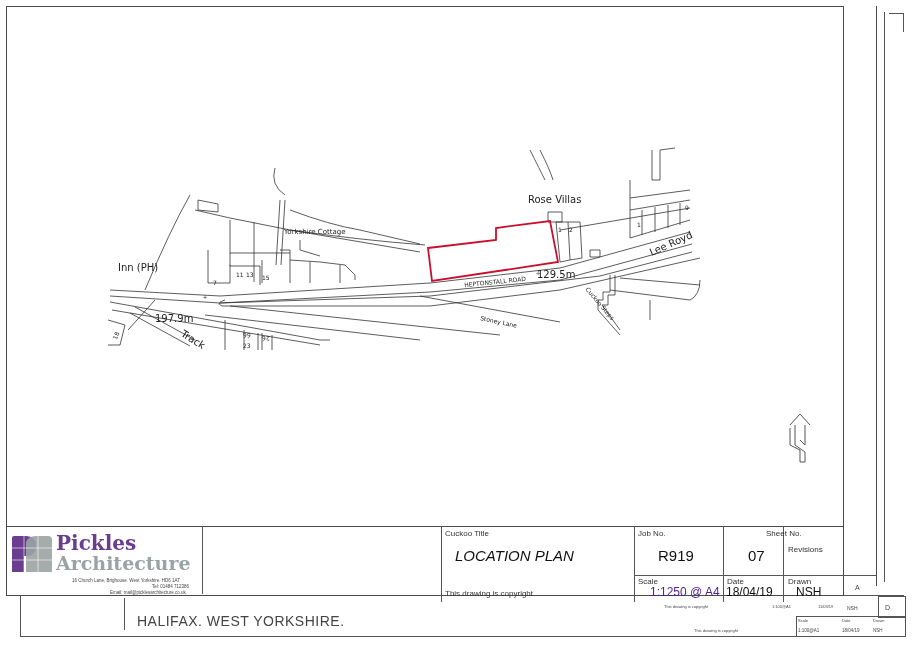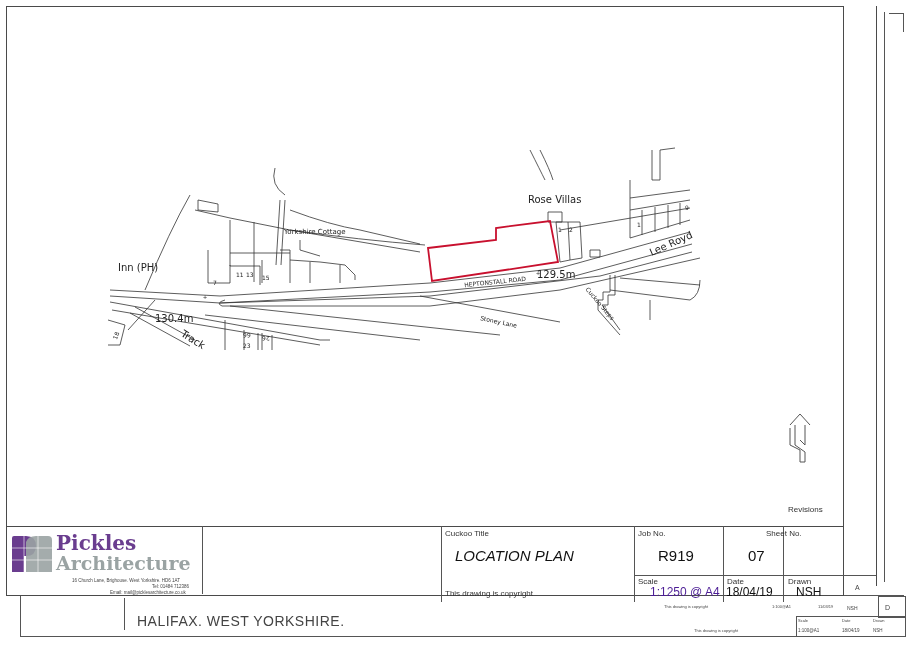--- a/index.html
+++ b/index.html
@@ -108,21 +108,21 @@
 </svg>
 
 <div class="lbl" style="left:118px;top:262px;font-size:10px;">Inn (PH)</div>
 <div class="lbl" style="left:284px;top:228px;font-size:7px;">Yorkshire Cottage</div>
 <div class="lbl" style="left:528px;top:194px;font-size:10px;">Rose Villas</div>
 <div class="lbl" style="left:464px;top:278px;font-size:6px;transform:rotate(-6deg);">HEPTONSTALL ROAD</div>
 <div class="lbl" style="left:648px;top:238px;font-size:10px;transform:rotate(-24deg);">Lee Royd</div>
 <div class="lbl" style="left:480px;top:318px;font-size:6px;transform:rotate(12deg);">Stoney Lane</div>
 <div class="lbl" style="left:580px;top:300px;font-size:6px;transform:rotate(50deg);">Cuckoo Steps</div>
 <div class="lbl" style="left:180px;top:334px;font-size:10px;transform:rotate(32deg);">Track</div>
-<div class="lbl" style="left:155px;top:313px;font-size:10px;">130.4m</div>
+<div class="lbl" style="left:155px;top:313px;font-size:10px;">197.9m</div>
 <div class="lbl" style="left:537px;top:269px;font-size:10px;">129.5m</div>
 <div class="lbl" style="left:213px;top:279px;font-size:6px;">7</div>
 <div class="lbl" style="left:236px;top:271px;font-size:6px;">11</div>
 <div class="lbl" style="left:246px;top:271px;font-size:6px;">13</div>
 <div class="lbl" style="left:262px;top:274px;font-size:6px;">15</div>
 <div class="lbl" style="left:112px;top:332px;font-size:6px;transform:rotate(-70deg);">18</div>
 <div class="lbl" style="left:243px;top:332px;font-size:6px;transform:rotate(180deg);">66</div>
 <div class="lbl" style="left:262px;top:335px;font-size:6px;transform:rotate(180deg);">26</div>
 <div class="lbl" style="left:243px;top:342px;font-size:6px;">23</div>
 <div class="lbl" style="left:558px;top:226px;font-size:6px;">1</div>
@@ -160,21 +160,21 @@
 <div class="tb-text small" style="left:445px;top:529px;">Cuckoo Title</div>
 <div class="tb-text big" style="left:455px;top:547px;font-style:italic;">LOCATION PLAN</div>
 <div class="tb-text small" style="left:445px;top:589px;">This drawing is copyright</div>
 
 <div class="tb-text small" style="left:638px;top:529px;">Job No.</div>
 <div class="tb-text big" style="left:658px;top:547px;">R919</div>
 
 <div class="tb-text small" style="left:727px;top:529px;padding-left:39px;">Sheet No.</div>
 <div class="tb-text big" style="left:748px;top:547px;">07</div>
 
-<div class="tb-text small" style="left:788px;top:505px;">Revisions</div>
+<div class="tb-text small" style="left:788px;top:545px;">Revisions</div>
 
 <div class="tb-text small" style="left:638px;top:577px;">Scale</div>
 <div class="tb-text" style="left:650px;top:585px;font-size:12px;color:#4c1d95;">1:1250 @ A4</div>
 
 <div class="tb-text small" style="left:727px;top:577px;">Date</div>
 <div class="tb-text" style="left:726px;top:585px;font-size:12px;color:#111;">18/04/19</div>
 
 <div class="tb-text small" style="left:788px;top:577px;">Drawn</div>
 <div class="tb-text" style="left:796px;top:585px;font-size:12px;color:#111;">NSH</div>
 

